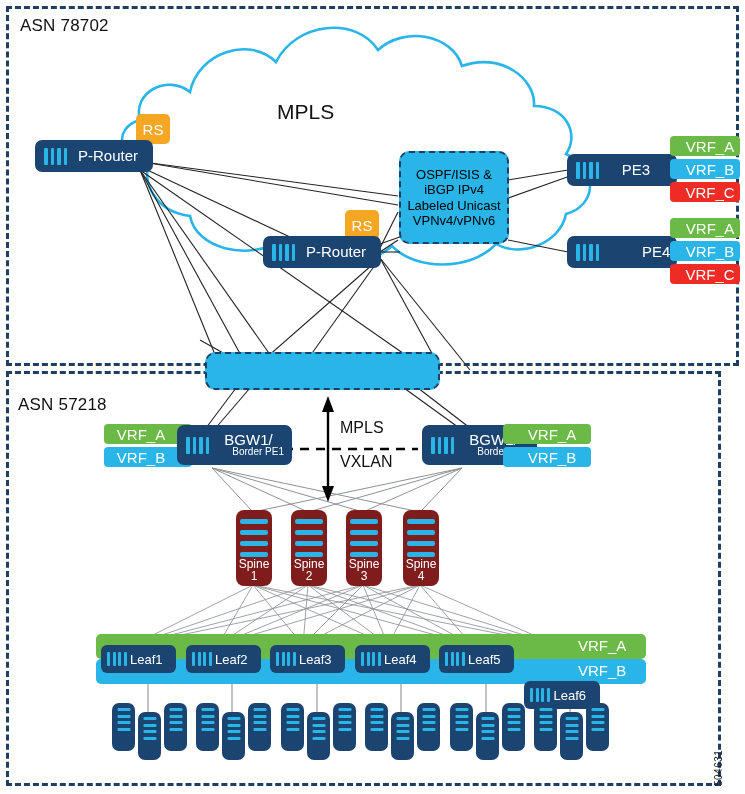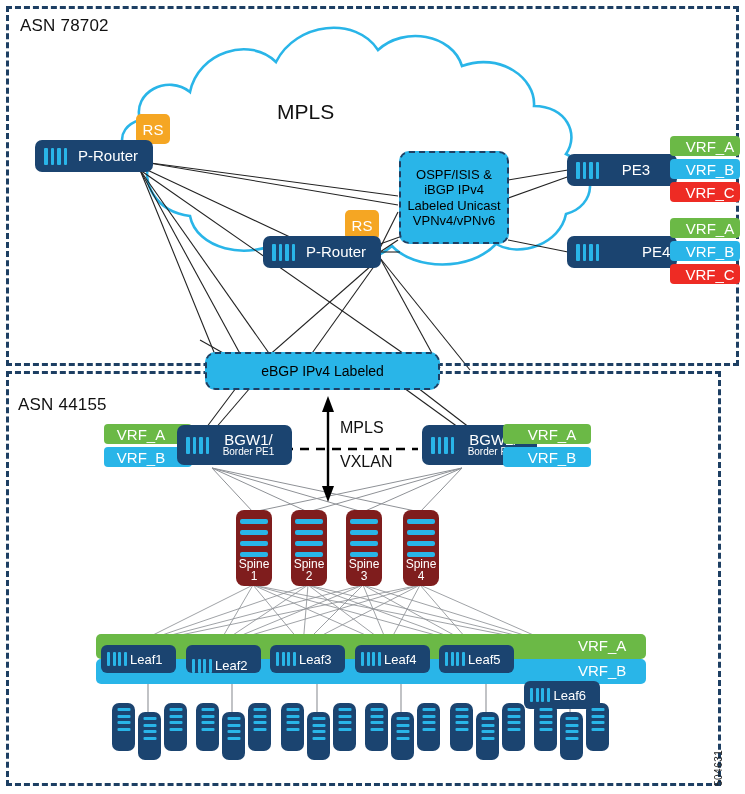--- a/index.html
+++ b/index.html
@@ -9,21 +9,21 @@
   
   .asn-box{position:absolute;border:3px dashed #1d3f63;box-sizing:border-box;}
   .asn-label{position:absolute;font-size:17px;color:#111;letter-spacing:.2px;}
 
   
   .dev{position:absolute;background:#1b4470;border-radius:7px;display:flex;align-items:center;
        color:#fff;box-sizing:border-box;}
   .dev .bars{display:flex;gap:3px;margin-left:9px;flex:0 0 auto;}
   .dev .bars i{display:block;width:3.5px;height:17px;background:#29b5e8;border-radius:1px;}
   .dev .lbl{flex:1;text-align:center;font-size:15px;line-height:1.05;padding:0 8px 0 4px;}
-  .dev .lbl .sub{display:block;font-size:10px;font-weight:normal;margin-top:-1px;}
+  .dev .lbl .sub{display:block;font-size:10px;font-weight:normal;margin-top:-1px;text-align:right;}
 
   
   .rs{position:absolute;background:#f5a623;color:#fff;border-radius:5px;font-size:15px;
       display:flex;align-items:center;justify-content:center;}
 
   
   .vrf{position:absolute;border-radius:4px;color:#fff;font-size:15px;display:flex;
        align-items:center;box-sizing:border-box;}
   .vrf.left{justify-content:center;padding-right:14px;}
   .vrf.right{justify-content:center;padding-left:10px;}
@@ -168,21 +168,21 @@
       <polygon points="328,502 322,486 334,486" fill="#000"></polygon>
     </g>
   </svg>
 
   <div class="ui">
 
     <div class="asn-box" style="left:6px;top:6px;width:733px;height:360px;"></div>
     <div class="asn-box" style="left:6px;top:371px;width:715px;height:415px;"></div>
 
     <div class="asn-label" style="left:20px;top:16px;">ASN 78702</div>
-    <div class="asn-label" style="left:18px;top:395px;">ASN 44155</div>
+    <div class="asn-label" style="left:18px;top:395px;">ASN 57218</div>
 
     <div class="plain mpls-title" style="left:277px;top:100px;">MPLS</div>
 
     <div class="rs" style="left:136px;top:114px;width:34px;height:30px;">RS</div>
     <div class="dev" style="left:35px;top:140px;width:118px;height:32px;">
       <span class="bars">
         <i></i>
           <i></i>
           <i></i>
           <i></i>
@@ -231,21 +231,20 @@
           <i></i>
       </span>
       <span class="lbl">PE4</span>
     </div>
     <div class="vrf vrf-a right" style="left:670px;top:218px;width:70px;height:20px;">VRF_A</div>
     <div class="vrf vrf-b right" style="left:670px;top:241px;width:70px;height:20px;">VRF_B</div>
     <div class="vrf vrf-c right" style="left:670px;top:264px;width:70px;height:20px;">VRF_C</div>
 
     <div class="callout" style="left:205px;top:352px;width:235px;height:38px;font-size:14px;">
       <div>
-        <div>eBGP IPv4 Labeled</div>
       </div>
     </div>
 
     <div class="vrf vrf-a left" style="left:104px;top:424px;width:88px;height:20px;">VRF_A</div>
     <div class="vrf vrf-b left" style="left:104px;top:447px;width:88px;height:20px;">VRF_B</div>
     <div class="dev" style="left:177px;top:425px;width:115px;height:40px;">
       <span class="bars">
         <i></i>
           <i></i>
           <i></i>
@@ -331,21 +330,21 @@
 
     <div class="leaf" style="left:101px;top:645px;width:75px;height:28px;">
       <span class="bars">
           <i></i>
           <i></i>
           <i></i>
           <i></i>
         </span>
       <span class="lbl">Leaf1</span>
     </div>
-    <div class="leaf" style="left:186px;top:645px;width:75px;height:28px;align-items:flex-end;">
+    <div class="leaf" style="left:186px;top:645px;width:75px;height:28px;">
       <span class="bars">
           <i></i>
           <i></i>
           <i></i>
           <i></i>
         </span>
       <span class="lbl">Leaf2</span>
     </div>
     <div class="leaf" style="left:270px;top:645px;width:75px;height:28px;">
       <span class="bars">

